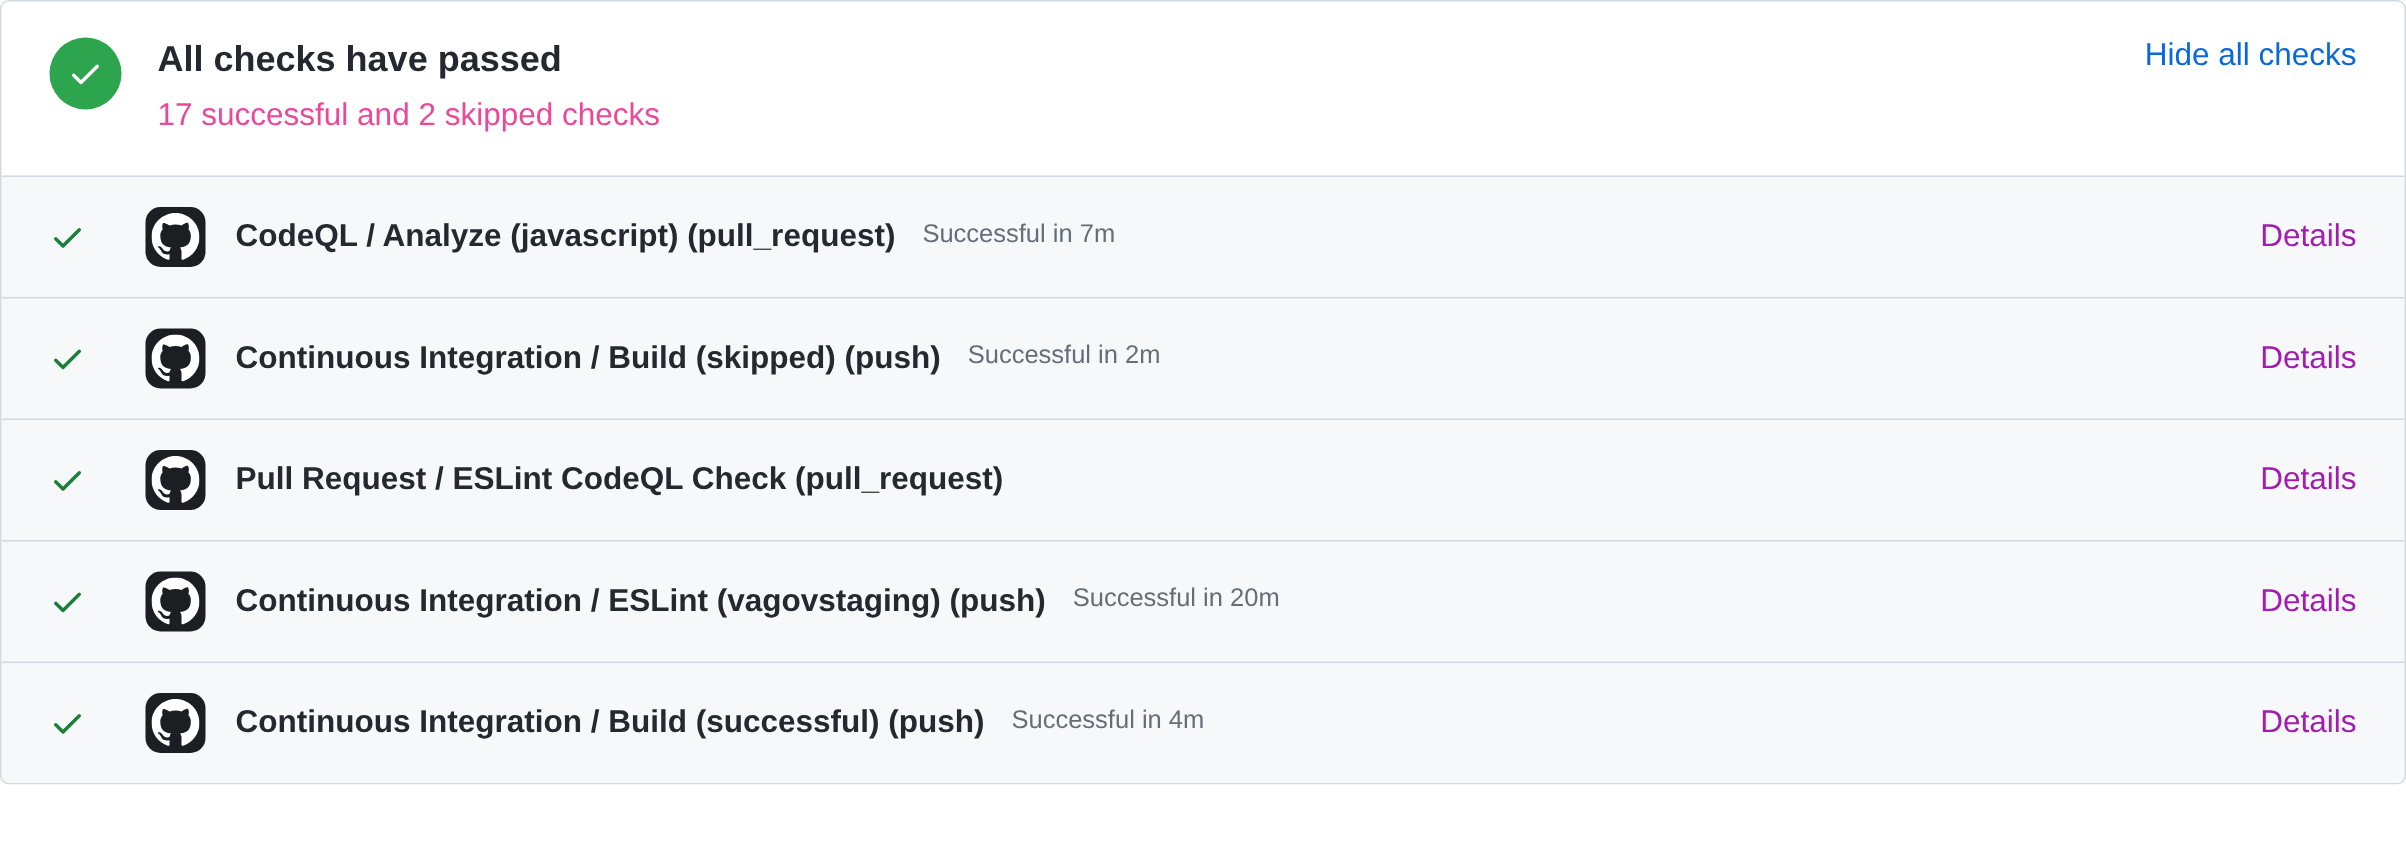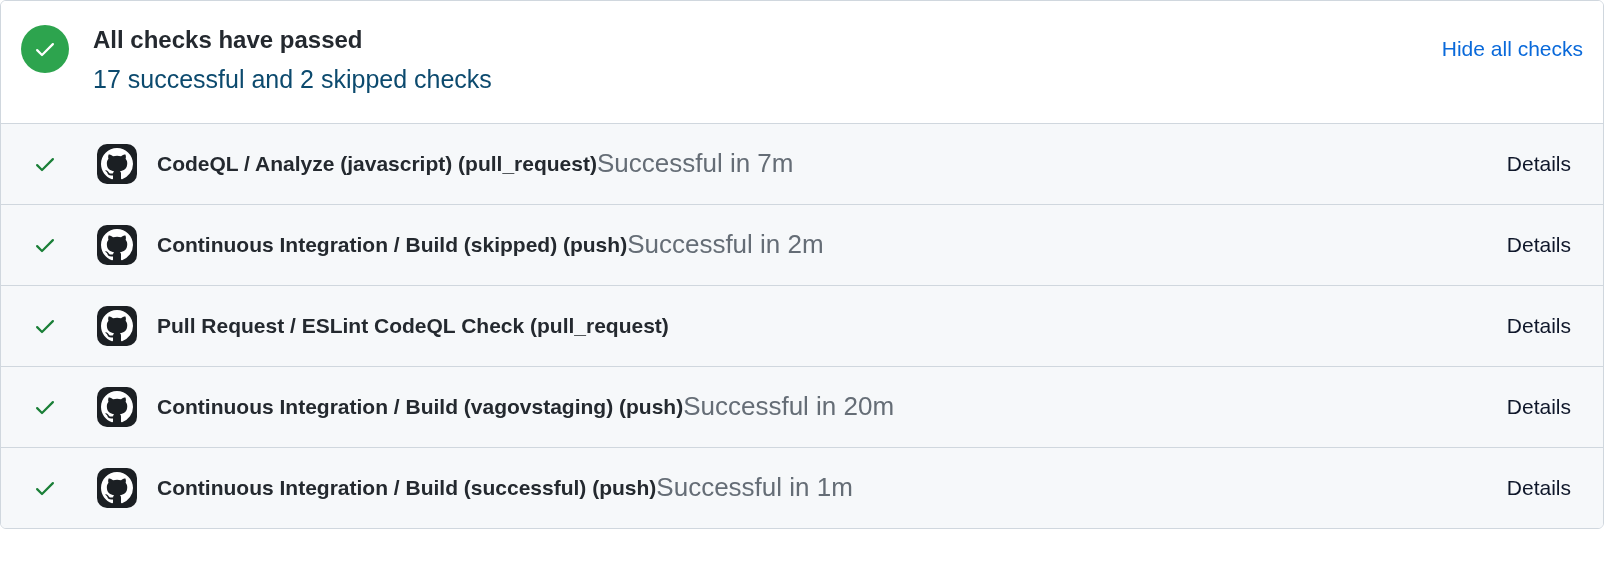--- a/index.html
+++ b/index.html
@@ -14,21 +14,21 @@
       width: 1604px;
     }
     .container {
       border: 1px solid #d0d7de;
       border-radius: 6px;
       overflow: hidden;
     }
     .header {
       display: flex;
       align-items: flex-start;
-      padding: 24px 20px;
+      padding: 24px 32px;
       background: #ffffff;
     }
     .status-circle {
       width: 48px;
       height: 48px;
       border-radius: 50%;
       background: #2da44e;
       display: flex;
       align-items: center;
       justify-content: center;
@@ -44,31 +44,31 @@
       flex: 1;
     }
     .header-title {
       font-size: 24px;
       font-weight: 600;
       color: #24292f;
       line-height: 1.25;
       margin-bottom: 6px;
     }
     .header-subtitle {
-      font-size: 25px;
-      color: #0c4a6e;
+      font-size: 21px;
+      color: #ec4899;
       line-height: 1.5;
     }
     .toggle-link {
       font-size: 21px;
       color: #0969da;
       text-decoration: none;
       cursor: pointer;
       white-space: nowrap;
-      margin-top: 12px;
+      margin-top: 0;
     }
     .check-row {
       display: flex;
       align-items: center;
       padding: 20px 32px;
       background: #f6f8fa;
       border-top: 1px solid #d0d7de;
     }
     .check-icon {
       width: 24px;
@@ -97,35 +97,36 @@
       justify-content: center;
     }
     .avatar svg {
       width: 32px;
       height: 32px;
       fill: #ffffff;
     }
     .check-content {
       flex: 1;
       display: flex;
-      align-items: center;
+      align-items: flex-start;
+      gap: 18px;
       min-width: 0;
     }
     .check-name {
       font-size: 21px;
       font-weight: 600;
       color: #24292f;
     }
     .check-status {
-      font-size: 26px;
+      font-size: 17px;
       color: #656d76;
     }
     .details-link {
       font-size: 21px;
-      color: #0f172a;
+      color: #a21caf;
       text-decoration: none;
       cursor: pointer;
       white-space: nowrap;
     }
   </style>
 </head>
 <body>
 
 <div class="container">
   <div class="header">
@@ -199,36 +200,36 @@
       <svg viewBox="0 0 16 16">
           <path d="M13.78 4.22a.75.75 0 010 1.06l-7.25 7.25a.75.75 0 01-1.06 0L2.22 9.28a.75.75 0 011.06-1.06L6 10.94l6.72-6.72a.75.75 0 011.06 0z"></path>
         </svg>
     </div>
     <div class="avatar">
       <svg viewBox="0 0 16 16">
           <path d="M8 0C3.58 0 0 3.58 0 8c0 3.54 2.29 6.53 5.47 7.59.4.07.55-.17.55-.38 0-.19-.01-.82-.01-1.49-2.01.37-2.53-.49-2.69-.94-.09-.23-.48-.94-.82-1.13-.28-.15-.68-.52-.01-.53.63-.01 1.08.58 1.23.82.72 1.21 1.87.87 2.33.66.07-.52.28-.87.51-1.07-1.78-.2-3.64-.89-3.64-3.95 0-.87.31-1.59.82-2.15-.08-.2-.36-1.02.08-2.12 0 0 .67-.21 2.2.82.64-.18 1.32-.27 2-.27.68 0 1.36.09 2 .27 1.53-1.04 2.2-.82 2.2-.82.44 1.1.16 1.92.08 2.12.51.56.82 1.27.82 2.15 0 3.07-1.87 3.75-3.65 3.95.29.25.54.73.54 1.48 0 1.07-.01 1.93-.01 2.2 0 .21.15.46.55.38A8.013 8.013 0 0016 8c0-4.42-3.58-8-8-8z"></path>
         </svg>
     </div>
     <div class="check-content">
-      <span class="check-name">Continuous Integration / Build (vagovstaging) (push)</span>
+      <span class="check-name">Continuous Integration / ESLint (vagovstaging) (push)</span>
       <span class="check-status">Successful in 20m</span>
     </div>
     <a class="details-link">Details</a>
   </div>
 
   <div class="check-row">
     <div class="check-icon">
       <svg viewBox="0 0 16 16">
           <path d="M13.78 4.22a.75.75 0 010 1.06l-7.25 7.25a.75.75 0 01-1.06 0L2.22 9.28a.75.75 0 011.06-1.06L6 10.94l6.72-6.72a.75.75 0 011.06 0z"></path>
         </svg>
     </div>
     <div class="avatar">
       <svg viewBox="0 0 16 16">
           <path d="M8 0C3.58 0 0 3.58 0 8c0 3.54 2.29 6.53 5.47 7.59.4.07.55-.17.55-.38 0-.19-.01-.82-.01-1.49-2.01.37-2.53-.49-2.69-.94-.09-.23-.48-.94-.82-1.13-.28-.15-.68-.52-.01-.53.63-.01 1.08.58 1.23.82.72 1.21 1.87.87 2.33.66.07-.52.28-.87.51-1.07-1.78-.2-3.64-.89-3.64-3.95 0-.87.31-1.59.82-2.15-.08-.2-.36-1.02.08-2.12 0 0 .67-.21 2.2.82.64-.18 1.32-.27 2-.27.68 0 1.36.09 2 .27 1.53-1.04 2.2-.82 2.2-.82.44 1.1.16 1.92.08 2.12.51.56.82 1.27.82 2.15 0 3.07-1.87 3.75-3.65 3.95.29.25.54.73.54 1.48 0 1.07-.01 1.93-.01 2.2 0 .21.15.46.55.38A8.013 8.013 0 0016 8c0-4.42-3.58-8-8-8z"></path>
         </svg>
     </div>
     <div class="check-content">
       <span class="check-name">Continuous Integration / Build (successful) (push)</span>
-      <span class="check-status">Successful in 1m</span>
+      <span class="check-status">Successful in 4m</span>
     </div>
     <a class="details-link">Details</a>
   </div>
 </div>
 
 </body></html>

